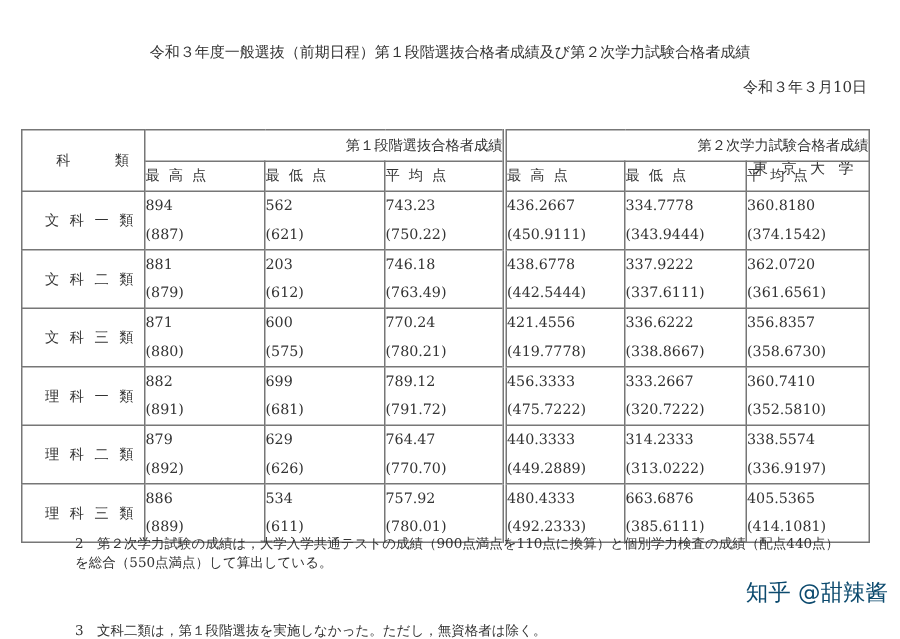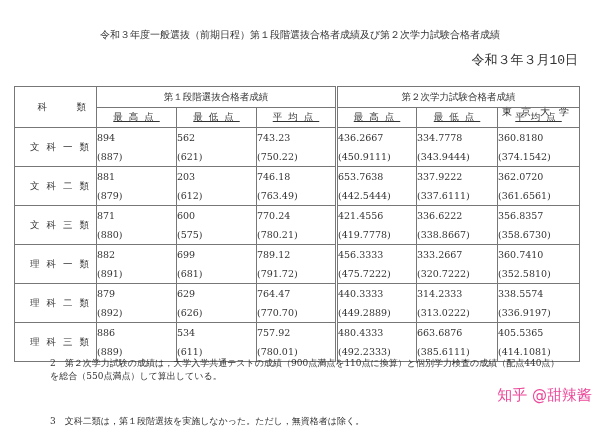--- a/index.html
+++ b/index.html
@@ -1,35 +1,35 @@
 <!DOCTYPE html>
 <html><head>
 <meta charset="utf-8">
 <style>
   html, body { margin:0; padding:0; background:#ffffff; }
   body { width:600px; height:426px; position:relative; overflow:hidden;
          font-family:"DejaVu Serif", "Liberation Serif", serif; color:#333; }
   .title { position:absolute; top:28px; left:0; width:600px; text-align:center;
            font-size:10px; color:#333; }
-  .date { position:absolute; top:51px; right:22px; font-size:13px;font-family:Liberation Mono, monospace; }
+  .date { position:absolute; top:51px; right:22px; font-size:10px; }
   .univ { position:absolute; top:69px; right:22px; font-size:10px; letter-spacing:9px;margin-top:36px; }
   table.scores { position:absolute; left:14px; top:86px; width:565px;
                  border-collapse:collapse; font-size:9.5px; table-layout:fixed; }
   table.scores td, table.scores th { border:1px solid #777; padding:0; font-weight:normal; }
   th.cat { width:80px; letter-spacing:10px; text-align:right; }
-  th.group { height:20px; text-align:center;font-family:Liberation Mono, monospace; }
-  th.sub { height:19px; text-align:center; letter-spacing:6px; border-bottom:3px double #777;text-decoration:underline; }
+  th.group { height:20px; text-align:right;font-family:Liberation Mono, monospace; }
+  th.sub { height:19px; text-align:left; letter-spacing:6px; border-bottom:3px double #777; }
   .dbl-left { border-left:3px double #777 !important; }
   td.rowlabel { text-align:right; letter-spacing:7px; height:38px; }
   td.val { text-align:left; padding-right:4px !important; vertical-align:middle; }
   td.val div { height:19px; line-height:19px; }
   .notes { position:absolute; left:22px; top:357px; font-size:9px; line-height:13px; width:540px; }
   .notes .n { position:relative; }
   .watermark { position:absolute; right:8px; top:386px; font-family:"DejaVu Sans", sans-serif;
-               font-size:15px; color:#ec4899; }
+               font-size:15px; color:#0c4a6e; }
 </style>
 </head>
 <body>
 
 <div class="title">令和３年度一般選抜（前期日程）第１段階選抜合格者成績及び第２次学力試験合格者成績</div>
 <div class="date">令和３年３月10日</div>
 <div class="univ">東京大学</div>
 
 <table class="scores">
   <colgroup>
@@ -92,21 +92,21 @@
         </td>
         <td class="val">
           <div>203</div>
           <div>(612)</div>
         </td>
         <td class="val">
           <div>746.18</div>
           <div>(763.49)</div>
         </td>
         <td class="val dbl-left">
-          <div>653.7638</div>
+          <div>438.6778</div>
           <div>(442.5444)</div>
         </td>
         <td class="val">
           <div>337.9222</div>
           <div>(337.6111)</div>
         </td>
         <td class="val">
           <div>362.0720</div>
           <div>(361.6561)</div>
         </td>

